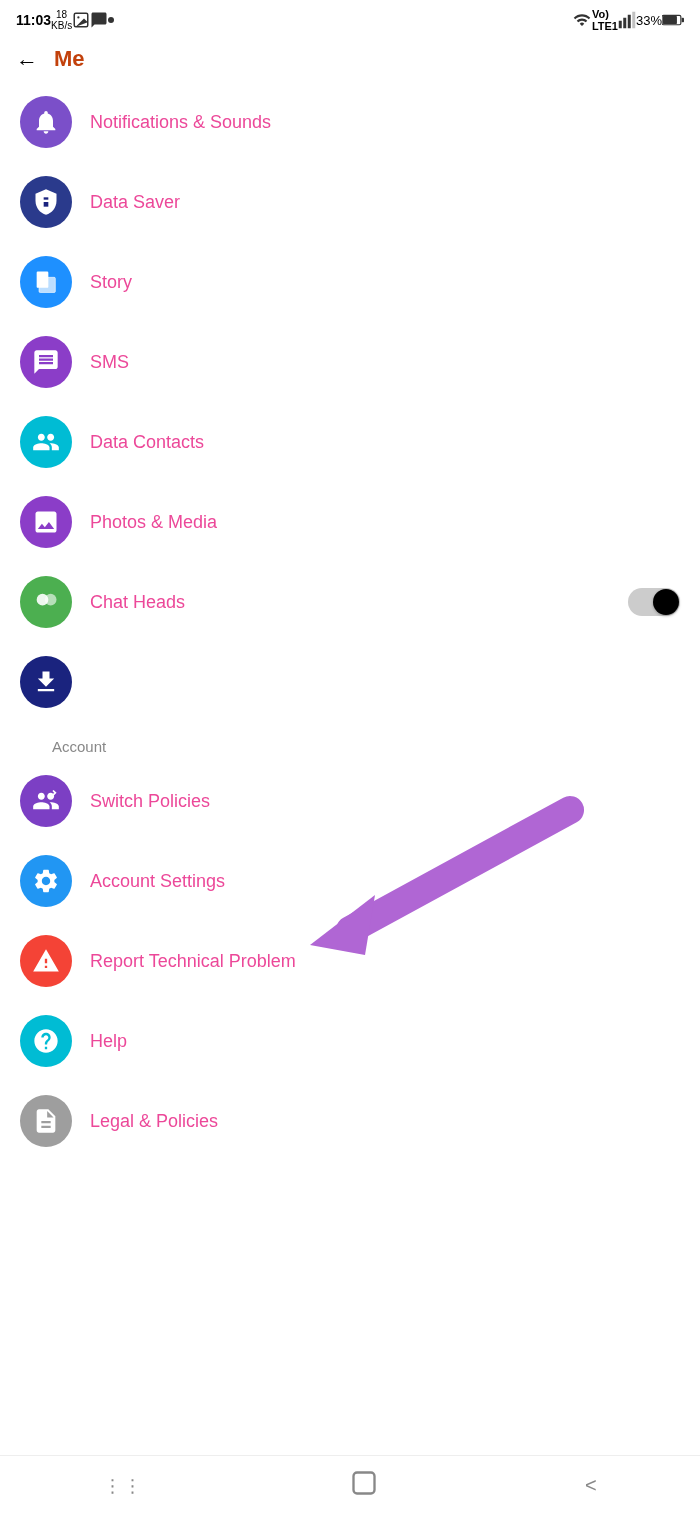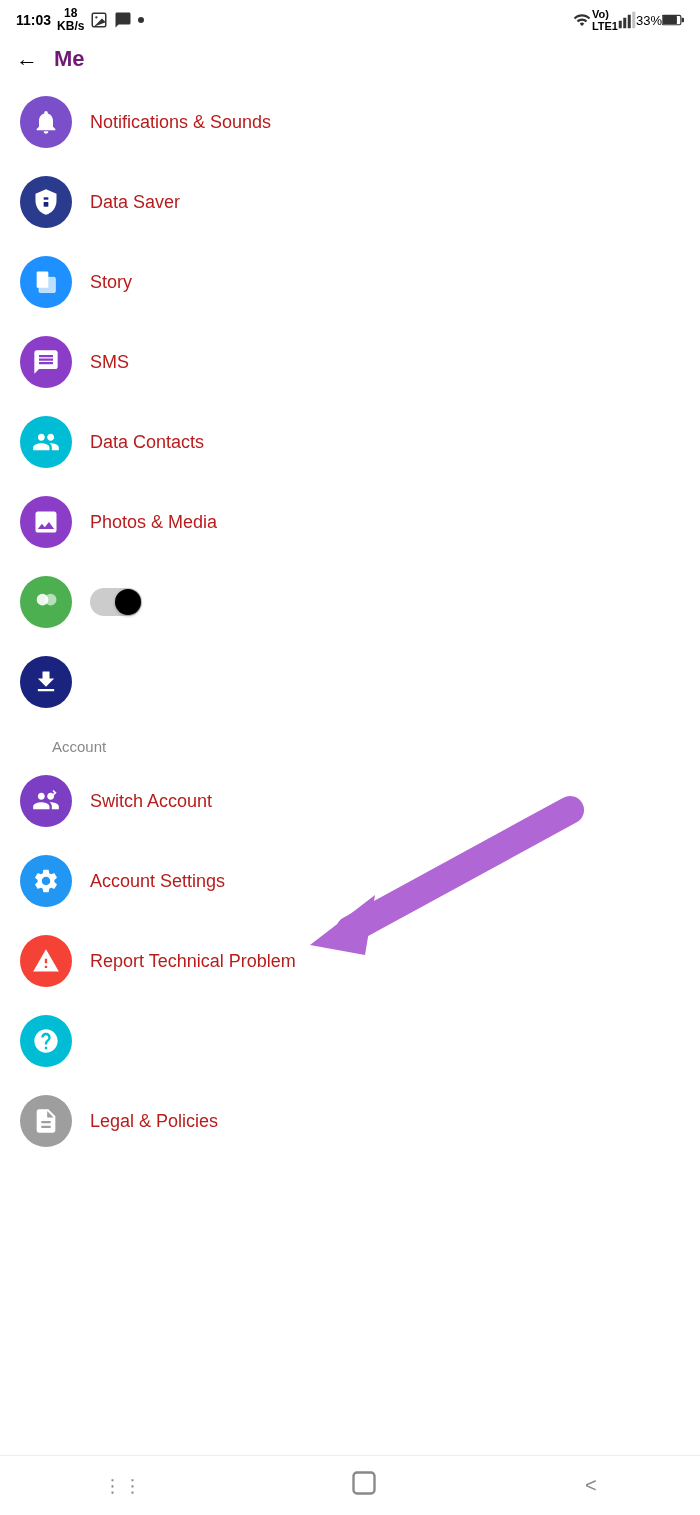--- a/index.html
+++ b/index.html
@@ -16,21 +16,20 @@
     .status-bar {
       display: flex;
       justify-content: space-between;
       align-items: center;
       padding: 8px 16px 4px 16px;
       height: 36px;
     }
     .status-left {
       display: flex;
       align-items: center;
-      gap: 6px;
       font-size: 13px;
       font-weight: 600;
     }
     .status-right {
       display: flex;
       align-items: center;
       font-size: 13px;
       font-weight: 500;
     }
     .status-time { font-weight: 700; font-size: 14px; }
@@ -44,21 +43,21 @@
       gap: 16px;
     }
     .back-arrow {
       font-size: 22px;
       font-weight: 700;
       cursor: pointer;
     }
     .header-title {
       font-size: 22px;
       font-weight: 700;
-      color: #701a75;
+      color: #c2410c;
     }
 
     
     .menu-item {
       display: flex;
       align-items: center;
       padding: 14px 20px;
       gap: 18px;
       cursor: pointer;
       position: relative;
@@ -74,21 +73,21 @@
       flex-shrink: 0;
     }
     .icon-circle svg {
       width: 28px;
       height: 28px;
       fill: white;
     }
 
     .menu-label {
       font-size: 18px;
-      color: #b91c1c;
+      color: #ec4899;
       flex: 1;
     }
 
     
     .section-header {
       padding: 16px 20px 6px 20px;
       font-size: 15px;
       color: #888;
       font-weight: 400;
       margin-left: 32px;
@@ -150,21 +149,21 @@
     .content-area {
       padding-bottom: 70px;
     }
   </style>
 </head>
 <body>
 
 <div class="status-bar">
   <div class="status-left">
     <span class="status-time">11:03</span>
-    <span class="status-kb" style="font-size:12px;font-weight:700;">18<br>KB/s</span>
+    <span class="status-kb" style="font-size:10px;font-weight:400;">18<br>KB/s</span>
 
     <svg width="18" height="18" viewBox="0 0 24 24" fill="#333">
         <rect x="3" y="3" width="18" height="18" rx="2" fill="none" stroke="#333" stroke-width="2"></rect>
         <circle cx="8.5" cy="8.5" r="1.5"></circle>
         <path d="M21 15l-5-5L5 21"></path>
       </svg>
 
     <svg width="18" height="18" viewBox="0 0 24 24" fill="#333">
         <path d="M20 2H4c-1.1 0-2 .9-2 2v18l4-4h14c1.1 0 2-.9 2-2V4c0-1.1-.9-2-2-2z"></path>
       </svg>
@@ -257,20 +256,21 @@
     <span class="menu-label">Photos &amp; Media</span>
   </div>
 
   <div class="menu-item">
     <div class="icon-circle bg-green">
       <svg viewBox="0 0 24 24">
           <circle cx="9" cy="10" r="5" fill="rgba(255,255,255,0.9)"></circle>
           <circle cx="16" cy="10" r="5" fill="rgba(255,255,255,0.6)"></circle>
         </svg>
     </div>
+    <span class="menu-label">Chat Heads</span>
     <div class="toggle">
       <div class="toggle-knob"></div>
     </div>
   </div>
 
   <div class="menu-item">
     <div class="icon-circle bg-navy">
       <svg viewBox="0 0 24 24">
           <path d="M19 9h-4V3H9v6H5l7 7 7-7zM5 18v2h14v-2H5z"></path>
         </svg>
@@ -279,21 +279,21 @@
 
   <div class="section-header">Account</div>
 
   <div class="menu-item" style="position:relative;">
     <div class="icon-circle bg-purple4">
       <svg viewBox="0 0 24 24">
           <path d="M16 11c1.66 0 2.99-1.34 2.99-3S17.66 5 16 5c-1.66 0-3 1.34-3 3s1.34 3 3 3zm-8 0c1.66 0 2.99-1.34 2.99-3S9.66 5 8 5C6.34 5 5 6.34 5 8s1.34 3 3 3zm0 2c-2.33 0-7 1.17-7 3.5V19h14v-2.5c0-2.33-4.67-3.5-7-3.5zm8 0c-.29 0-.62.02-.97.05 1.16.84 1.97 1.97 1.97 3.45V19h6v-2.5c0-2.33-4.67-3.5-7-3.5z"></path>
           <path d="M18 3l2 2-2 2" stroke="white" stroke-width="1.5" fill="none"></path>
         </svg>
     </div>
-    <span class="menu-label">Switch Account</span>
+    <span class="menu-label">Switch Policies</span>
   </div>
 
   <div class="menu-item">
     <div class="icon-circle bg-blue2">
       <svg viewBox="0 0 24 24">
           <path d="M19.14,12.94c0.04-0.3,0.06-0.61,0.06-0.94c0-0.32-0.02-0.64-0.07-0.94l2.03-1.58c0.18-0.14,0.23-0.41,0.12-0.61 l-1.92-3.32c-0.12-0.22-0.37-0.29-0.59-0.22l-2.39,0.96c-0.5-0.38-1.03-0.7-1.62-0.94L14.4,2.81c-0.04-0.24-0.24-0.41-0.48-0.41 h-3.84c-0.24,0-0.43,0.17-0.47,0.41L9.25,5.35C8.66,5.59,8.12,5.92,7.63,6.29L5.24,5.33c-0.22-0.08-0.47,0-0.59,0.22L2.74,8.87 C2.62,9.08,2.66,9.34,2.86,9.48l2.03,1.58C4.84,11.36,4.8,11.69,4.8,12s0.02,0.64,0.07,0.94l-2.03,1.58 c-0.18,0.14-0.23,0.41-0.12,0.61l1.92,3.32c0.12,0.22,0.37,0.29,0.59,0.22l2.39-0.96c0.5,0.38,1.03,0.7,1.62,0.94l0.36,2.54 c0.05,0.24,0.24,0.41,0.48,0.41h3.84c0.24,0,0.44-0.17,0.47-0.41l0.36-2.54c0.59-0.24,1.13-0.56,1.62-0.94l2.39,0.96 c0.22,0.08,0.47,0,0.59-0.22l1.92-3.32c0.12-0.22,0.07-0.47-0.12-0.61L19.14,12.94z M12,15.6c-1.98,0-3.6-1.62-3.6-3.6 s1.62-3.6,3.6-3.6s3.6,1.62,3.6,3.6S13.98,15.6,12,15.6z"></path>
         </svg>
     </div>
     <span class="menu-label">Account Settings</span>
   </div>
@@ -306,20 +306,21 @@
     </div>
     <span class="menu-label">Report Technical Problem</span>
   </div>
 
   <div class="menu-item">
     <div class="icon-circle bg-cyan2">
       <svg viewBox="0 0 24 24">
           <path d="M12 2C6.48 2 2 6.48 2 12s4.48 10 10 10 10-4.48 10-10S17.52 2 12 2zm1 17h-2v-2h2v2zm2.07-7.75l-.9.92C13.45 12.9 13 13.5 13 15h-2v-.5c0-1.1.45-2.1 1.17-2.83l1.24-1.26c.37-.36.59-.86.59-1.41 0-1.1-.9-2-2-2s-2 .9-2 2H8c0-2.21 1.79-4 4-4s4 1.79 4 4c0 .88-.36 1.68-.93 2.25z"></path>
         </svg>
     </div>
+    <span class="menu-label">Help</span>
   </div>
 
   <div class="menu-item">
     <div class="icon-circle bg-gray">
       <svg viewBox="0 0 24 24">
           <path d="M14 2H6c-1.1 0-1.99.9-1.99 2L4 20c0 1.1.89 2 1.99 2H18c1.1 0 2-.9 2-2V8l-6-6zm2 16H8v-2h8v2zm0-4H8v-2h8v2zm-3-5V3.5L18.5 9H13z"></path>
         </svg>
     </div>
     <span class="menu-label">Legal &amp; Policies</span>
   </div>

